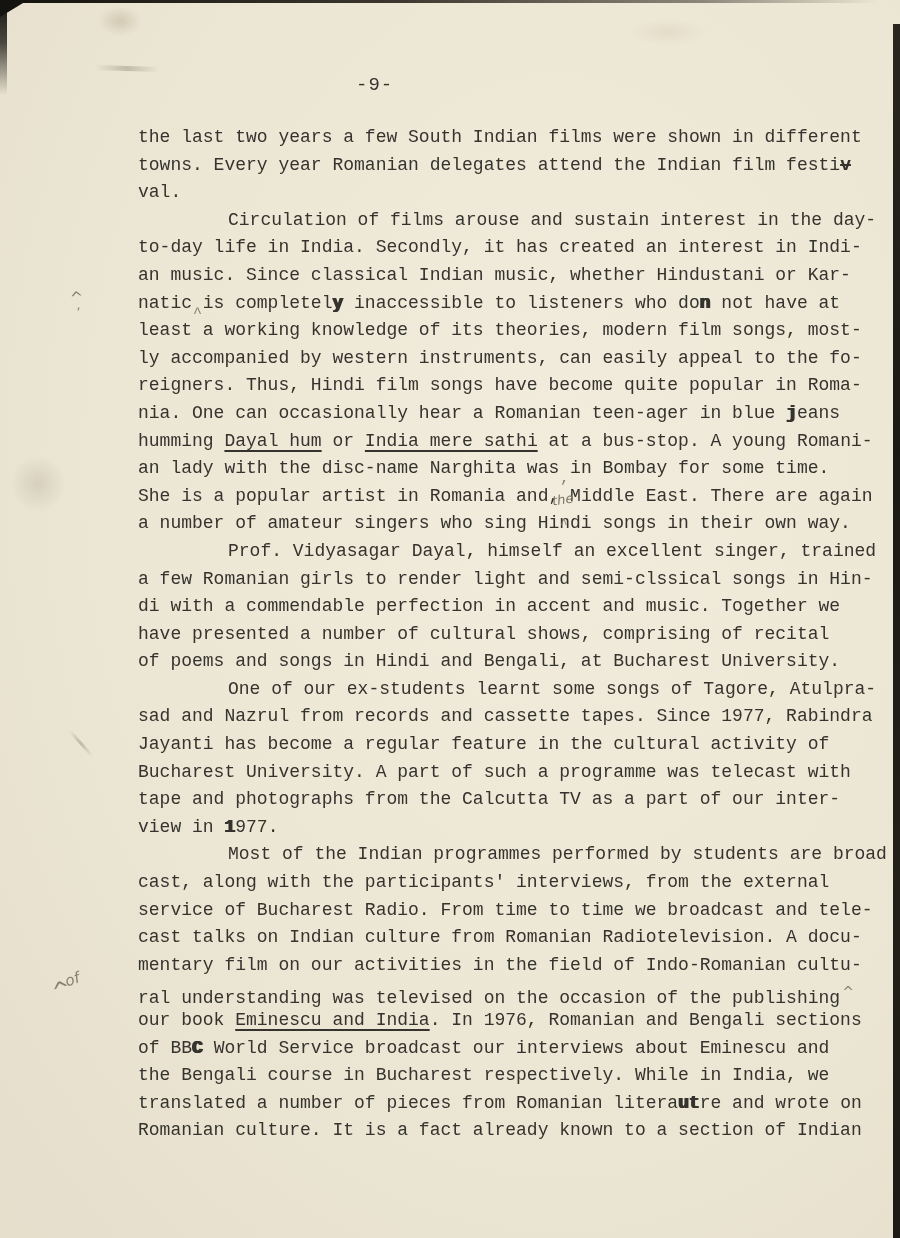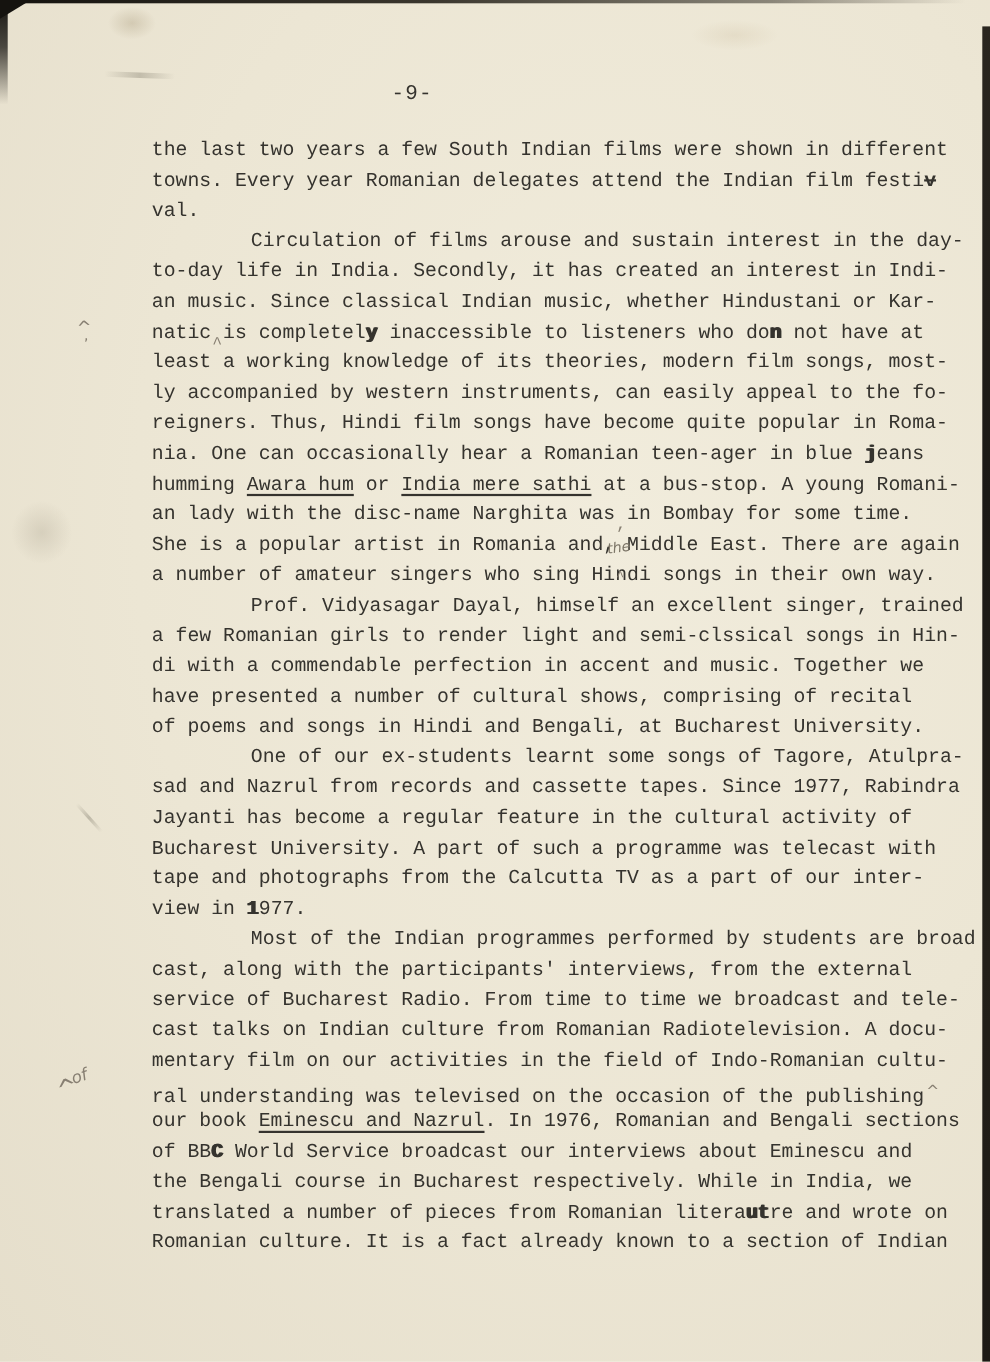--- a/index.html
+++ b/index.html
@@ -81,42 +81,42 @@
     <div class="line">towns. Every year Romanian delegates attend the Indian film festi<span class="seg-x">v</span></div>
     <div class="line">val.</div>
     <div class="line indent">Circulation of films arouse and sustain interest in the day-</div>
     <div class="line">to-day life in India. Secondly, it has created an interest in Indi-</div>
     <div class="line">an music. Since classical Indian music, whether Hindustani or Kar-</div>
     <div class="line">natic<span class="seg-lc">^</span>is completel<span class="seg-o">y</span> inaccessible to listeners who do<span class="seg-o">n</span> not have at</div>
     <div class="line">least a working knowledge of its theories, modern film songs, most-</div>
     <div class="line">ly accompanied by western instruments, can easily appeal to the fo-</div>
     <div class="line">reigners. Thus, Hindi film songs have become quite popular in Roma-</div>
     <div class="line">nia. One can occasionally hear a Romanian teen-ager in blue <span class="seg-o">j</span>eans</div>
-    <div class="line">humming <span class="seg-u">Awara hum</span> or <span class="seg-u">India mere sathi</span> at a bus-stop. A young Romani-</div>
+    <div class="line">humming <span class="seg-u">Dayal hum</span> or <span class="seg-u">India mere sathi</span> at a bus-stop. A young Romani-</div>
     <div class="line">an lady with the disc-name Narghita was<span class="seg-lc">,</span>in Bombay for some time.</div>
     <div class="line">She is a popular artist in Romania and,<span class="seg-ins"><span class="ins-caret">^</span><span class="ins-word">the</span></span>Middle East. There are again</div>
     <div class="line">a number of amateur singers who sing Hindi songs in their own way.</div>
     <div class="line indent">Prof. Vidyasagar Dayal, himself an excellent singer, trained</div>
     <div class="line">a few Romanian girls to render light and semi-clssical songs in Hin-</div>
     <div class="line">di with a commendable perfection in accent and music. Together we</div>
     <div class="line">have presented a number of cultural shows, comprising of recital</div>
     <div class="line">of poems and songs in Hindi and Bengali, at Bucharest University.</div>
     <div class="line indent">One of our ex-students learnt some songs of Tagore, Atulpra-</div>
     <div class="line">sad and Nazrul from records and cassette tapes. Since 1977, Rabindra</div>
     <div class="line">Jayanti has become a regular feature in the cultural activity of</div>
     <div class="line">Bucharest University. A part of such a programme was telecast with</div>
     <div class="line">tape and photographs from the Calcutta TV as a part of our inter-</div>
     <div class="line">view in <span class="seg-o">1</span>977.</div>
     <div class="line indent">Most of the Indian programmes performed by students are broad</div>
     <div class="line">cast, along with the participants' interviews, from the external</div>
     <div class="line">service of Bucharest Radio. From time to time we broadcast and tele-</div>
     <div class="line">cast talks on Indian culture from Romanian Radiotelevision. A docu-</div>
     <div class="line">mentary film on our activities in the field of Indo-Romanian cultu-</div>
     <div class="line">ral understanding was televised on the occasion of the publishing<span class="seg-hwc">^</span></div>
-    <div class="line">our book <span class="seg-u">Eminescu and Nazrul</span>. In 1976, Romanian and Bengali sections</div>
+    <div class="line">our book <span class="seg-u">Eminescu and India</span>. In 1976, Romanian and Bengali sections</div>
     <div class="line">of BB<span class="seg-o">C</span> World Service broadcast our interviews about Eminescu and</div>
     <div class="line">the Bengali course in Bucharest respectively. While in India, we</div>
     <div class="line">translated a number of pieces from Romanian litera<span class="seg-o">ut</span>re and wrote on</div>
     <div class="line">Romanian culture. It is a fact already known to a section of Indian</div>
   </div>
 <div id="margin-annotations">
     <div class="margin-ann ann-insert-comma-mark" style="left: 70px; top: 288px; transform: rotate(-5deg);"><span class="m-caret">^</span><span class="m-word">,</span></div>
     <div class="margin-ann ann-insert-of-mark" style="left: 52px; top: 975px; transform: rotate(-18deg);"><span class="m-caret">^</span><span class="m-word">of</span></div>
   </div>
 

